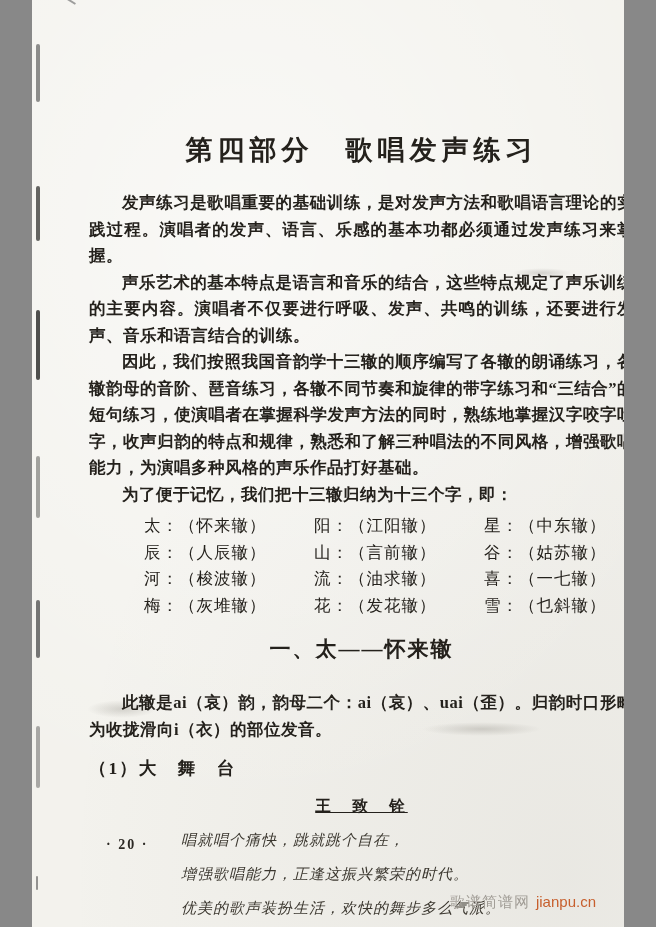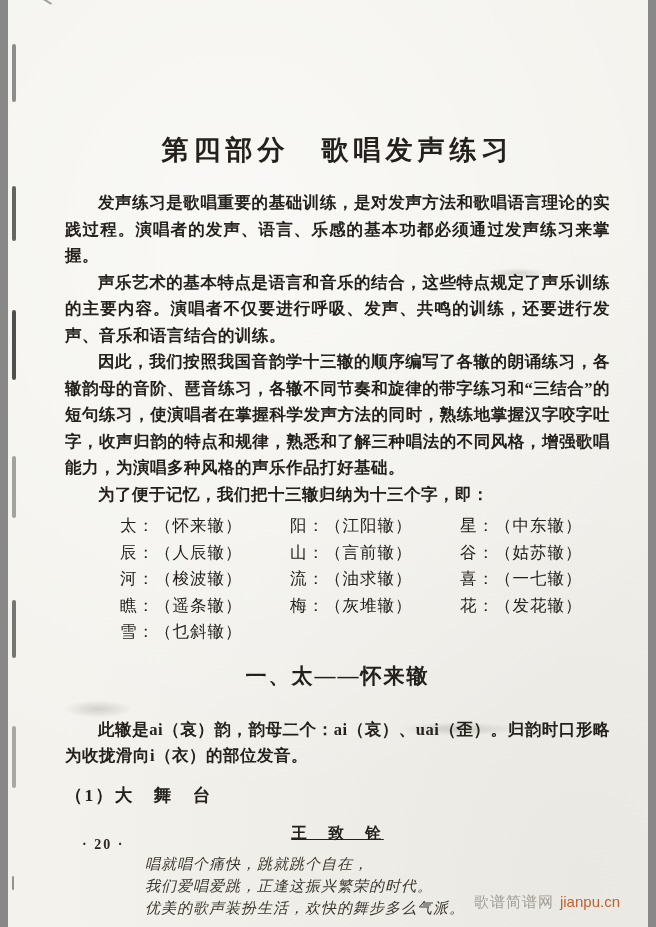--- a/index.html
+++ b/index.html
@@ -1,18 +1,18 @@
 <!DOCTYPE html>
 <html><head>
 <meta charset="utf-8">
 <style>
   html,body{margin:0;padding:0;background:#888;}
   .page{
     position:relative;
-    width:640px;height:927px;
+    width:592px;height:927px;
     margin:0 auto;
     background:
       radial-gradient(ellipse 120% 90% at 35% 25%, rgba(255,255,255,0.5), rgba(0,0,0,0) 70%),
       radial-gradient(ellipse 140% 120% at 90% 95%, rgba(120,115,105,0.08), rgba(0,0,0,0) 60%),
       #f3f2ed;
     overflow:hidden;
     font-family:"Liberation Serif","DejaVu Serif",serif;
     color:#24211c;
   }
   .content{position:absolute;left:57px;top:0;width:545px;}
@@ -73,21 +73,21 @@
   }
   .poem{
     margin:9px 0 0 80px;
     font-size:15px;
     line-height:22px;
     font-style:italic;
     font-weight:500;
     color:#3b372f;
     letter-spacing:1px;
   }
-  .poem p{margin:0;}
+  .poem p{margin:12px;}
   .page-number{
     position:absolute;left:74px;top:837px;
     font-size:14px;font-weight:600;letter-spacing:2px;color:#2c2924;
   }
   .watermark{
     position:absolute;right:28px;top:893px;
     font-size:15px;
     font-family:"Liberation Sans","DejaVu Sans",sans-serif;
   }
   .watermark .site{color:#a19d96;letter-spacing:1px;}
@@ -144,37 +144,36 @@
     <div class="rhyme-table">
       <span>太：（怀来辙）</span>
       <span>阳：（江阳辙）</span>
       <span>星：（中东辙）</span>
       <span>辰：（人辰辙）</span>
       <span>山：（言前辙）</span>
       <span>谷：（姑苏辙）</span>
       <span>河：（梭波辙）</span>
       <span>流：（油求辙）</span>
       <span>喜：（一七辙）</span>
-      <span>瞧：（遥条辙）</span>
       <span>梅：（灰堆辙）</span>
       <span>花：（发花辙）</span>
       <span>雪：（乜斜辙）</span>
     </div>
 
     <h2 class="section-heading">一、太——怀来辙</h2>
 
     <p class="body-para section-intro">此辙是ai（哀）韵，韵母二个：ai（哀）、uai（歪）。归韵时口形略为收拢滑向i（衣）的部位发音。</p>
 
 
     <div class="piece-title">（1）大　舞　台</div>
     <div class="piece-author">王　致　铨</div>
 
     <div class="poem">
       <p>唱就唱个痛快，跳就跳个自在，</p>
-      <p>我们爱唱爱跳，正逢这振兴繁荣的时代。</p>
+      <p>增强歌唱能力，正逢这振兴繁荣的时代。</p>
       <p>优美的歌声装扮生活，欢快的舞步多么气派。</p>
 
     </div>
 
   </div>
 
   <div class="page-number">· 20 ·</div>
 
   <div class="watermark">
     <span class="site">歌谱简谱网</span><span class="url">jianpu.cn</span>

